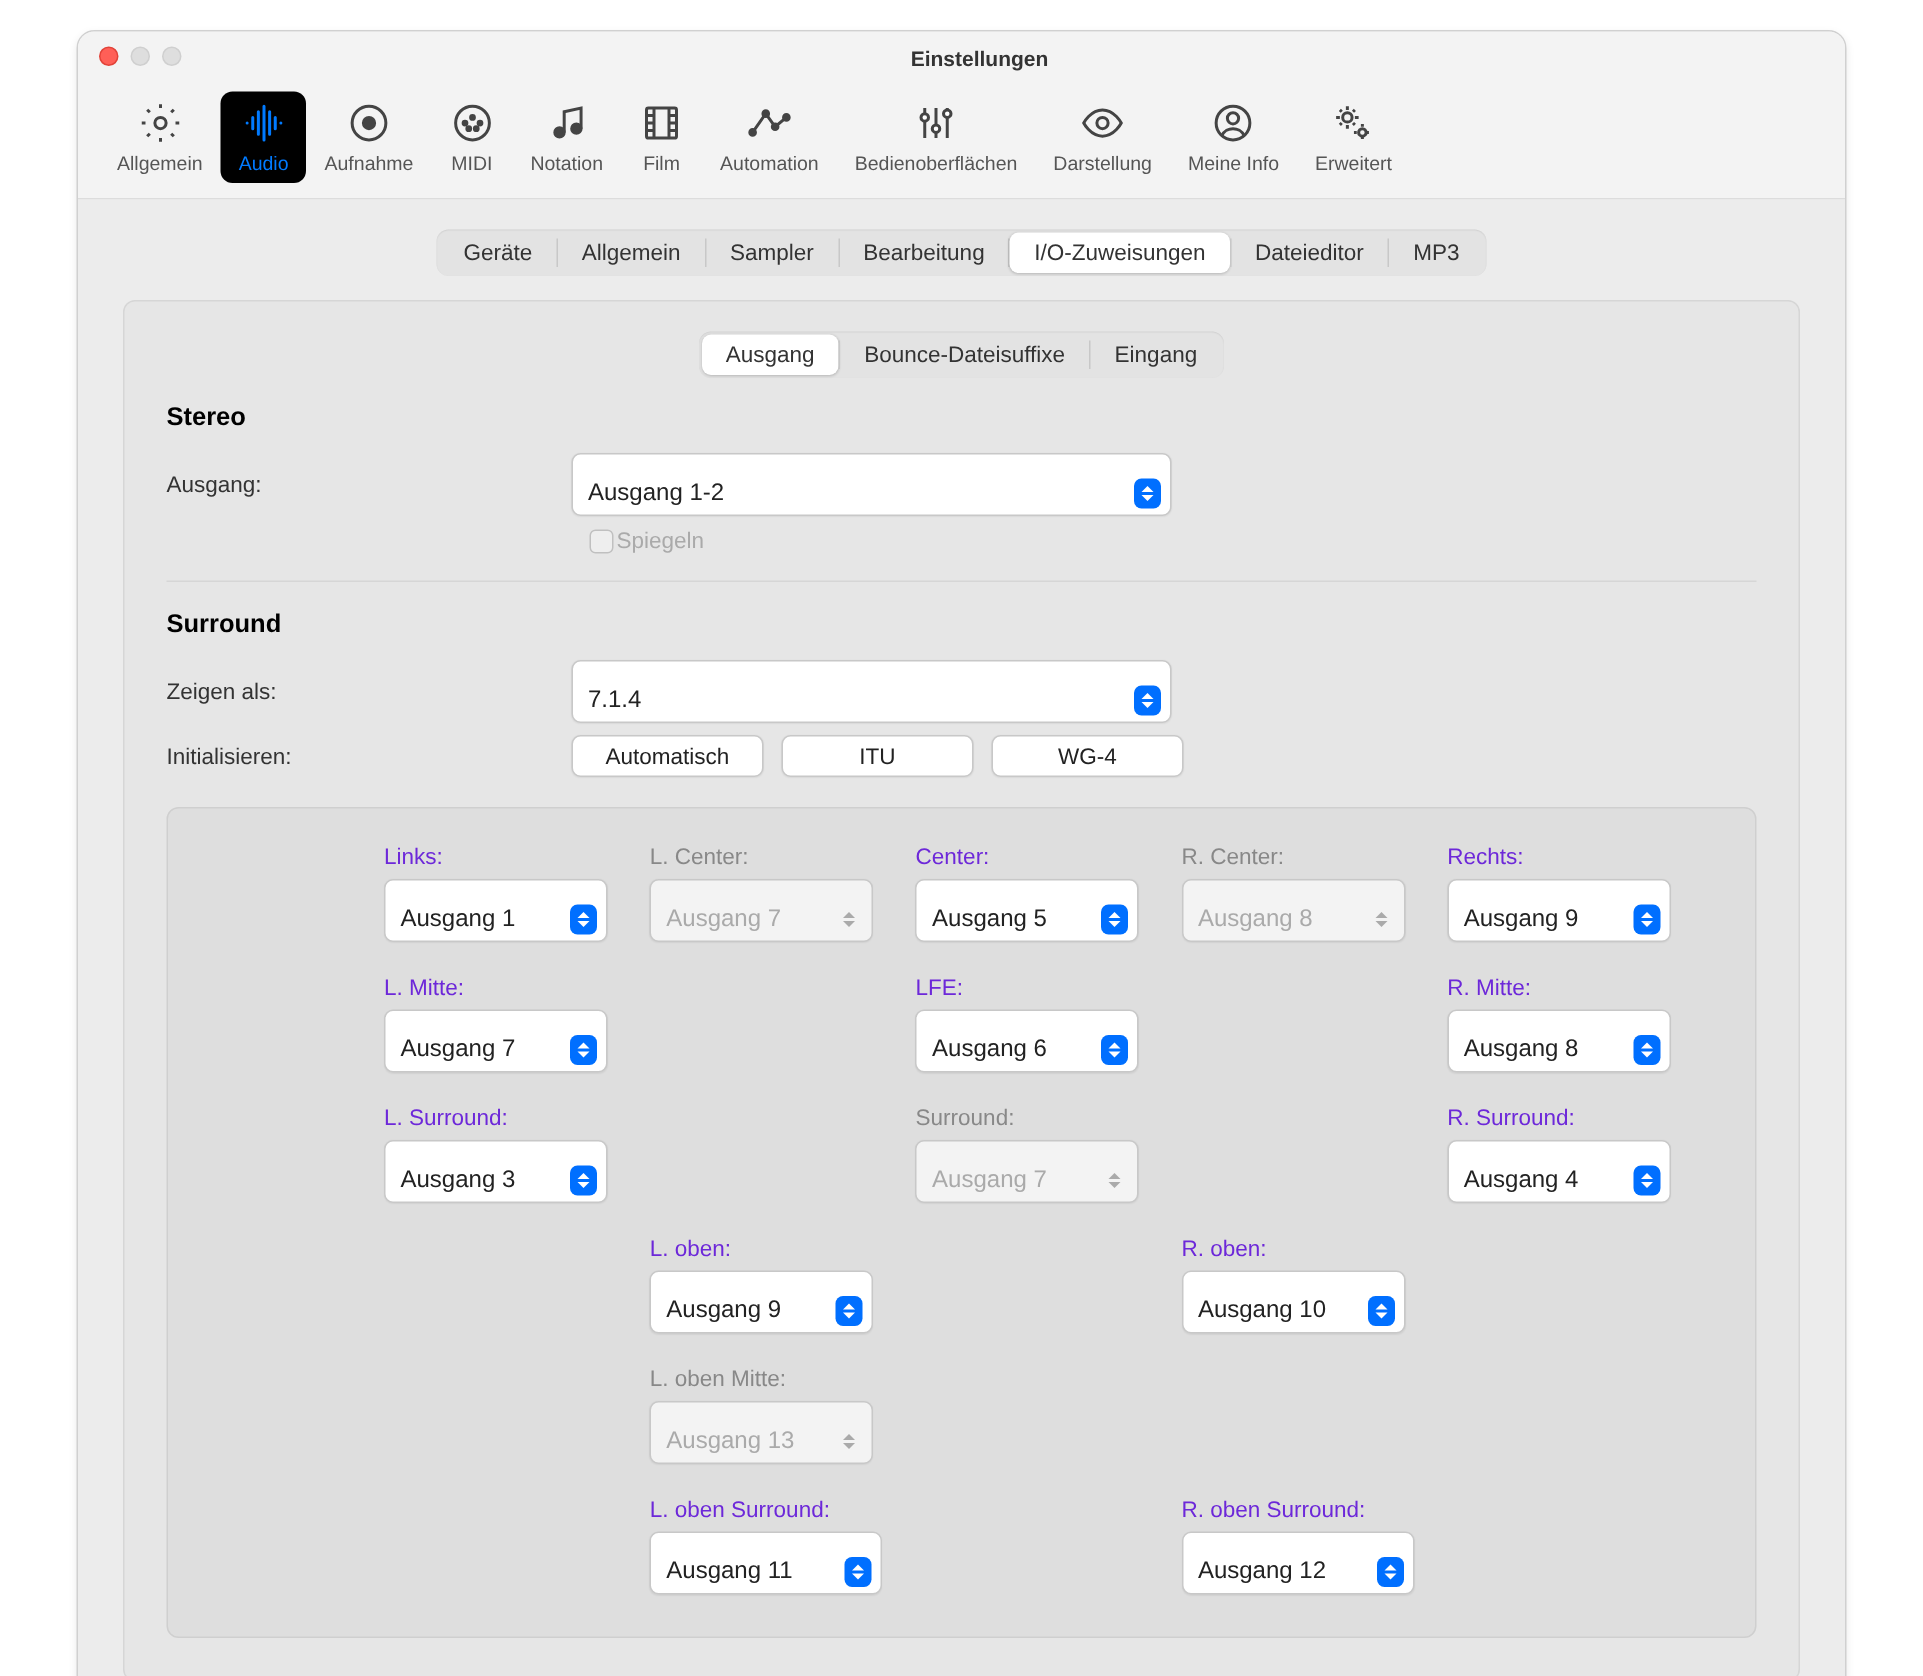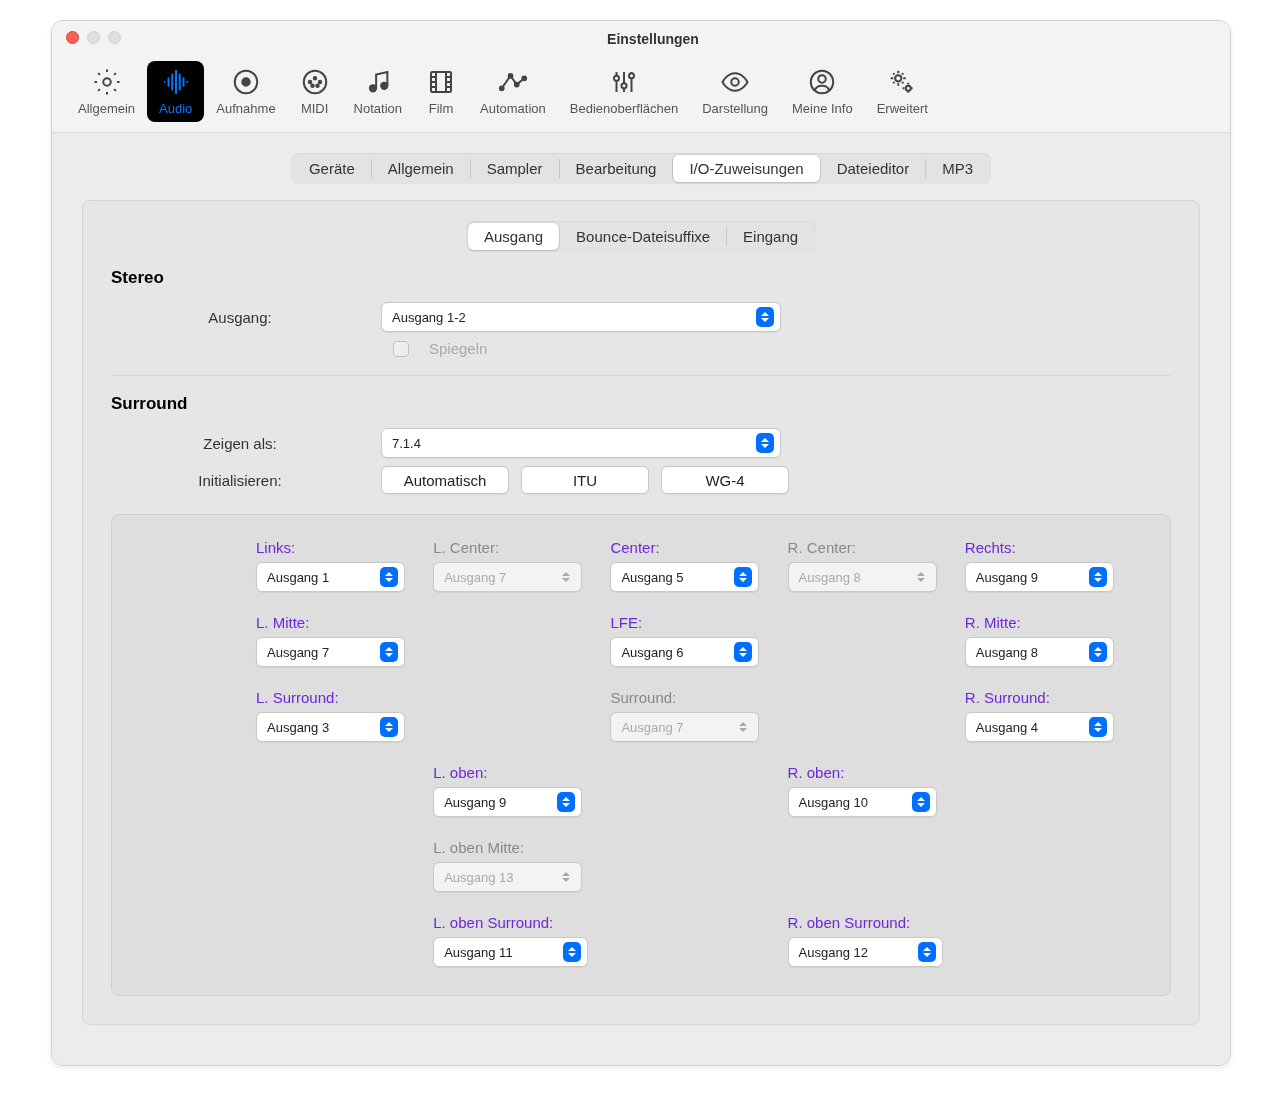--- a/index.html
+++ b/index.html
@@ -95,54 +95,54 @@
     color: #000000;
     margin: 16px 0 14px 0;
   }
   .row {
     display: flex;
     align-items: center;
     margin: 8px 0;
   }
   .row-label {
     width: 270px;
-    text-align: center;
+    text-align: left;
     padding-right: 12px;
     font-size: 15px;
     color: #333;
   }
   .popup {
     background: #fff;
     border: 0.5px solid #c8c8c8;
     border-radius: 6px;
-    padding: 4px 6px 4px 10px;
+    padding: 16px 6px 4px 10px;
     display: flex;
     align-items: center;
     justify-content: space-between;
     box-shadow: 0 0.5px 1px rgba(0,0,0,0.06);
-    font-size: 13px;
+    font-size: 16px;
     color: #222;
     min-height: 28px;
   }
   .popup.disabled { color: #aaa; background:#f3f3f3;}
   .popup-arrows {
     width: 18px; height: 20px; border-radius: 5px;
     display:flex; flex-direction:column; align-items:center; justify-content:center;
     gap:0;
     flex-shrink: 0;
     margin-left: 6px;
   }
   .popup-arrows.blue { background: #006fff; }
   .arr { width:0; height:0; border-left:4px solid transparent; border-right:4px solid transparent;}
   .arr.up { border-bottom: 4.5px solid #fff; margin-bottom:1px;}
   .arr.down { border-top: 4.5px solid #fff; margin-top:1px;}
   .popup.disabled .arr.up { border-bottom-color:#aaa;}
   .popup.disabled .arr.down { border-top-color:#aaa;}
   .checkbox-row {
-    display:flex; align-items:center; gap:20px;
+    display:flex; align-items:center; gap:2px;
     margin-left: 282px; margin-top:8px; margin-bottom:8px;
     color:#aaa; font-size:15px;
   }
   .checkbox-box { width:16px; height:16px; border:1px solid #c0c0c0; border-radius:4px; background:#eee;}
   hr.sep { border:none; height:1px; background:#d6d6d6; margin: 18px 0; }
   .btn {
     background:#fff; border:0.5px solid #c8c8c8; border-radius:6px;
     padding: 4px 16px; font-size:15px; color:#222; min-height:28px;
     display:flex; align-items:center; justify-content:center;
     box-shadow: 0 0.5px 1px rgba(0,0,0,0.06);

